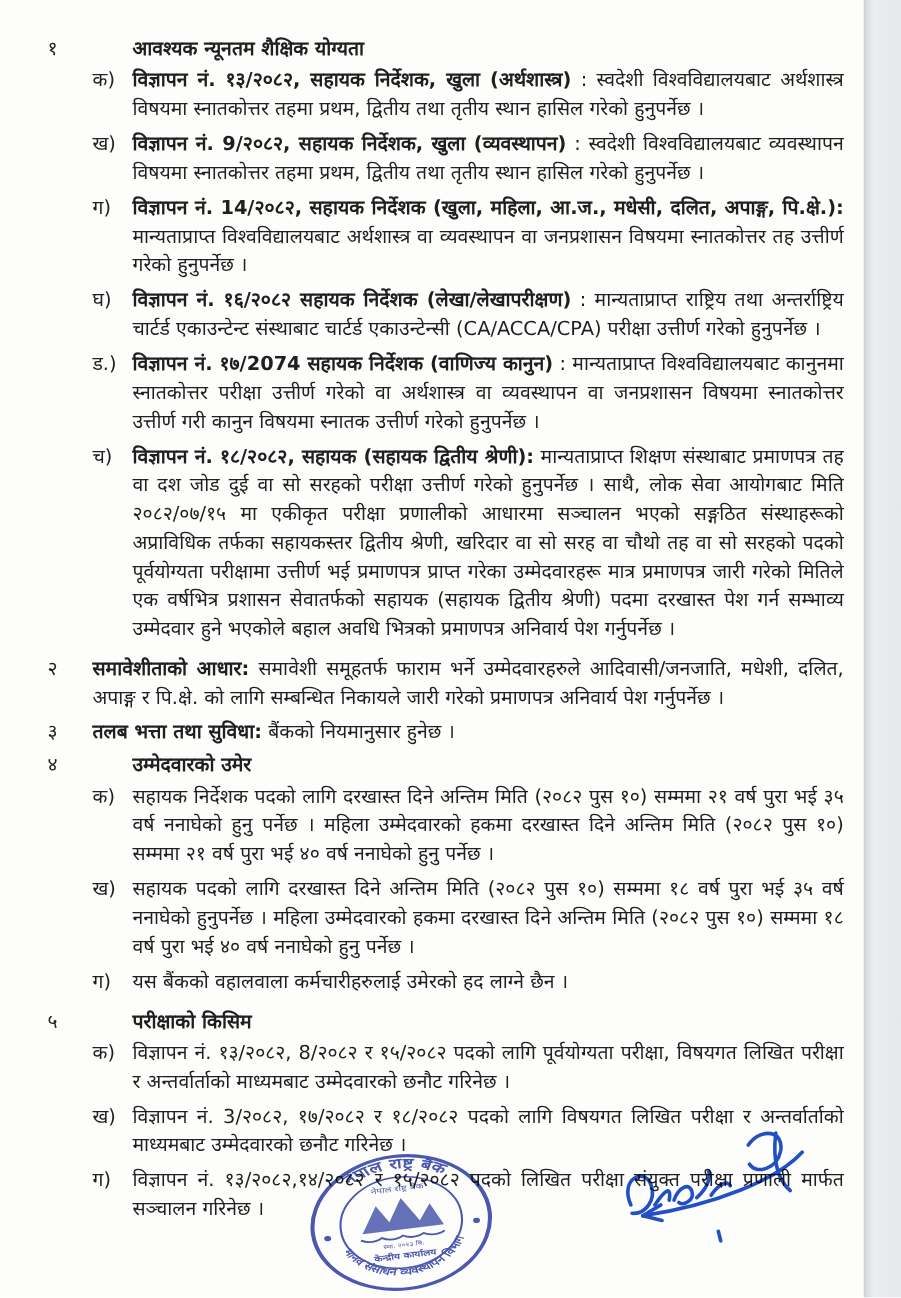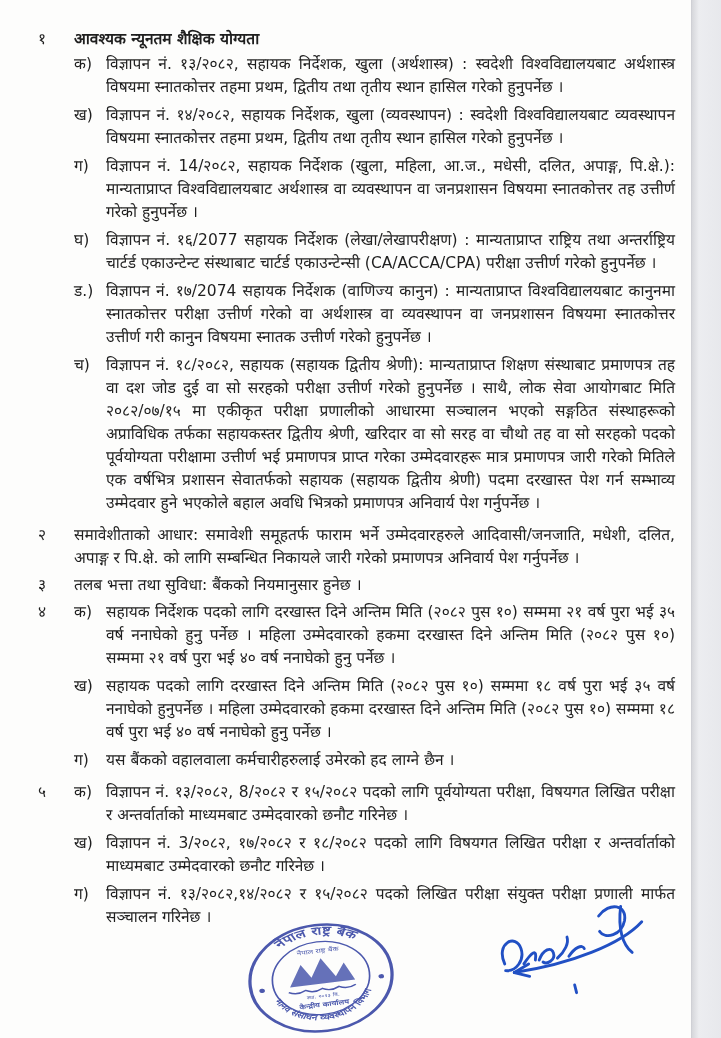--- a/index.html
+++ b/index.html
@@ -15,23 +15,23 @@
     box-sizing:border-box;
   }
   .scan-edge{
     position:absolute;right:0;top:0;width:29px;height:100%;
     background:linear-gradient(90deg,#d6d7db 0,#ecedf0 7px,#e7e8ec 100%);
     border-left:1px solid #cfd0d5;
   }
   .item{display:flex;margin-bottom:4px;}
   .item .num{width:36px;flex-shrink:0;font-size:15.5px;line-height:23px;}
   .item .body{flex:1;min-width:0;}
-  .heading{font-weight:bold;font-size:15.5px;line-height:23px;margin-bottom:2px;}
+  .heading{font-weight:bold;font-size:15.5px;line-height:23px;margin-bottom:2px;margin-left:32px;}
   .text{font-size:15.5px;line-height:23px;text-align:justify;}
-  .text .b{font-weight:normal;}
+  .text .b{font-weight:bold;}
   .sub{display:flex;margin-bottom:5px;}
   .sub .letter{width:32px;flex-shrink:0;font-size:15.5px;line-height:23px;}
   .sub .text{flex:1;min-width:0;}
   .stamp{
     position:absolute;left:246px;top:922px;width:150px;height:112px;
     transform:rotate(-7deg);
     mix-blend-mode:multiply;opacity:.92;z-index:3;
     pointer-events:none;
   }
   .stamp svg{width:100%;height:100%;}
@@ -49,29 +49,29 @@
       <div class="item">
         <div class="num">१</div>
         <div class="body">
           <div class="heading">आवश्यक न्यूनतम शैक्षिक योग्यता</div>
           <div class="sub">
             <div class="letter">क)</div>
             <div class="text"><span class="b">विज्ञापन नं. १३/२०८२, सहायक निर्देशक, खुला (अर्थशास्त्र)</span><span> : स्वदेशी विश्वविद्यालयबाट अर्थशास्त्र विषयमा स्नातकोत्तर तहमा प्रथम, द्वितीय तथा तृतीय स्थान हासिल गरेको हुनुपर्नेछ ।</span></div>
           </div>
           <div class="sub">
             <div class="letter">ख)</div>
-            <div class="text"><span class="b">विज्ञापन नं. १४/२०८२, सहायक निर्देशक, खुला (व्यवस्थापन)</span><span> : स्वदेशी विश्वविद्यालयबाट व्यवस्थापन विषयमा स्नातकोत्तर तहमा प्रथम, द्वितीय तथा तृतीय स्थान हासिल गरेको हुनुपर्नेछ ।</span></div>
+            <div class="text"><span class="b">विज्ञापन नं. 9/२०८२, सहायक निर्देशक, खुला (व्यवस्थापन)</span><span> : स्वदेशी विश्वविद्यालयबाट व्यवस्थापन विषयमा स्नातकोत्तर तहमा प्रथम, द्वितीय तथा तृतीय स्थान हासिल गरेको हुनुपर्नेछ ।</span></div>
           </div>
           <div class="sub">
             <div class="letter">ग)</div>
             <div class="text"><span class="b">विज्ञापन नं. 14/२०८२, सहायक निर्देशक (खुला, महिला, आ.ज., मधेसी, दलित, अपाङ्ग, पि.क्षे.):</span><span> मान्यताप्राप्त विश्वविद्यालयबाट अर्थशास्त्र वा व्यवस्थापन वा जनप्रशासन विषयमा स्नातकोत्तर तह उत्तीर्ण गरेको हुनुपर्नेछ ।</span></div>
           </div>
           <div class="sub">
             <div class="letter">घ)</div>
-            <div class="text"><span class="b">विज्ञापन नं. १६/2077 सहायक निर्देशक (लेखा/लेखापरीक्षण)</span><span> : मान्यताप्राप्त राष्ट्रिय तथा अन्तर्राष्ट्रिय चार्टर्ड एकाउन्टेन्ट संस्थाबाट चार्टर्ड एकाउन्टेन्सी (CA/ACCA/CPA) परीक्षा उत्तीर्ण गरेको हुनुपर्नेछ ।</span></div>
+            <div class="text"><span class="b">विज्ञापन नं. १६/२०८२ सहायक निर्देशक (लेखा/लेखापरीक्षण)</span><span> : मान्यताप्राप्त राष्ट्रिय तथा अन्तर्राष्ट्रिय चार्टर्ड एकाउन्टेन्ट संस्थाबाट चार्टर्ड एकाउन्टेन्सी (CA/ACCA/CPA) परीक्षा उत्तीर्ण गरेको हुनुपर्नेछ ।</span></div>
           </div>
           <div class="sub">
             <div class="letter">ड.)</div>
             <div class="text"><span class="b">विज्ञापन नं. १७/2074 सहायक निर्देशक (वाणिज्य कानुन)</span><span> : मान्यताप्राप्त विश्वविद्यालयबाट कानुनमा स्नातकोत्तर परीक्षा उत्तीर्ण गरेको वा अर्थशास्त्र वा व्यवस्थापन वा जनप्रशासन विषयमा स्नातकोत्तर उत्तीर्ण गरी कानुन विषयमा स्नातक उत्तीर्ण गरेको हुनुपर्नेछ ।</span></div>
           </div>
           <div class="sub">
             <div class="letter">च)</div>
             <div class="text"><span class="b">विज्ञापन नं. १८/२०८२, सहायक (सहायक द्वितीय श्रेणी):</span><span> मान्यताप्राप्त शिक्षण संस्थाबाट प्रमाणपत्र तह वा दश जोड दुई वा सो सरहको परीक्षा उत्तीर्ण गरेको हुनुपर्नेछ । साथै, लोक सेवा आयोगबाट मिति २०८२/०७/१५ मा एकीकृत परीक्षा प्रणालीको आधारमा सञ्चालन भएको सङ्गठित संस्थाहरूको अप्राविधिक तर्फका सहायकस्तर द्वितीय श्रेणी, खरिदार वा सो सरह वा चौथो तह वा सो सरहको पदको पूर्वयोग्यता परीक्षामा उत्तीर्ण भई प्रमाणपत्र प्राप्त गरेका उम्मेदवारहरू मात्र प्रमाणपत्र जारी गरेको मितिले एक वर्षभित्र प्रशासन सेवातर्फको सहायक (सहायक द्वितीय श्रेणी) पदमा दरखास्त पेश गर्न सम्भाव्य उम्मेदवार हुने भएकोले बहाल अवधि भित्रको प्रमाणपत्र अनिवार्य पेश गर्नुपर्नेछ ।</span></div>
           </div>
         </div>
@@ -84,37 +84,39 @@
       </div>
       <div class="item">
         <div class="num">३</div>
         <div class="body">
           <div class="text"><span class="b">तलब भत्ता तथा सुविधा:</span><span> बैंकको नियमानुसार हुनेछ ।</span></div>
         </div>
       </div>
       <div class="item">
         <div class="num">४</div>
         <div class="body">
+          <div class="heading">उम्मेदवारको उमेर</div>
           <div class="sub">
             <div class="letter">क)</div>
             <div class="text"><span>सहायक निर्देशक पदको लागि दरखास्त दिने अन्तिम मिति (२०८२ पुस १०) सम्ममा २१ वर्ष पुरा भई ३५ वर्ष ननाघेको हुनु पर्नेछ । महिला उम्मेदवारको हकमा दरखास्त दिने अन्तिम मिति (२०८२ पुस १०) सम्ममा २१ वर्ष पुरा भई ४० वर्ष ननाघेको हुनु पर्नेछ ।</span></div>
           </div>
           <div class="sub">
             <div class="letter">ख)</div>
             <div class="text"><span>सहायक पदको लागि दरखास्त दिने अन्तिम मिति (२०८२ पुस १०) सम्ममा १८ वर्ष पुरा भई ३५ वर्ष ननाघेको हुनुपर्नेछ । महिला उम्मेदवारको हकमा दरखास्त दिने अन्तिम मिति (२०८२ पुस १०) सम्ममा १८ वर्ष पुरा भई ४० वर्ष ननाघेको हुनु पर्नेछ ।</span></div>
           </div>
           <div class="sub">
             <div class="letter">ग)</div>
             <div class="text"><span>यस बैंकको वहालवाला कर्मचारीहरुलाई उमेरको हद लाग्ने छैन ।</span></div>
           </div>
         </div>
       </div>
       <div class="item">
         <div class="num">५</div>
         <div class="body">
+          <div class="heading">परीक्षाको किसिम</div>
           <div class="sub">
             <div class="letter">क)</div>
             <div class="text"><span>विज्ञापन नं. १३/२०८२, 8/२०८२ र १५/२०८२ पदको लागि पूर्वयोग्यता परीक्षा, विषयगत लिखित परीक्षा र अन्तर्वार्ताको माध्यमबाट उम्मेदवारको छनौट गरिनेछ ।</span></div>
           </div>
           <div class="sub">
             <div class="letter">ख)</div>
             <div class="text"><span>विज्ञापन नं. 3/२०८२, १७/२०८२ र १८/२०८२ पदको लागि विषयगत लिखित परीक्षा र अन्तर्वार्ताको माध्यमबाट उम्मेदवारको छनौट गरिनेछ ।</span></div>
           </div>
           <div class="sub">
             <div class="letter">ग)</div>

